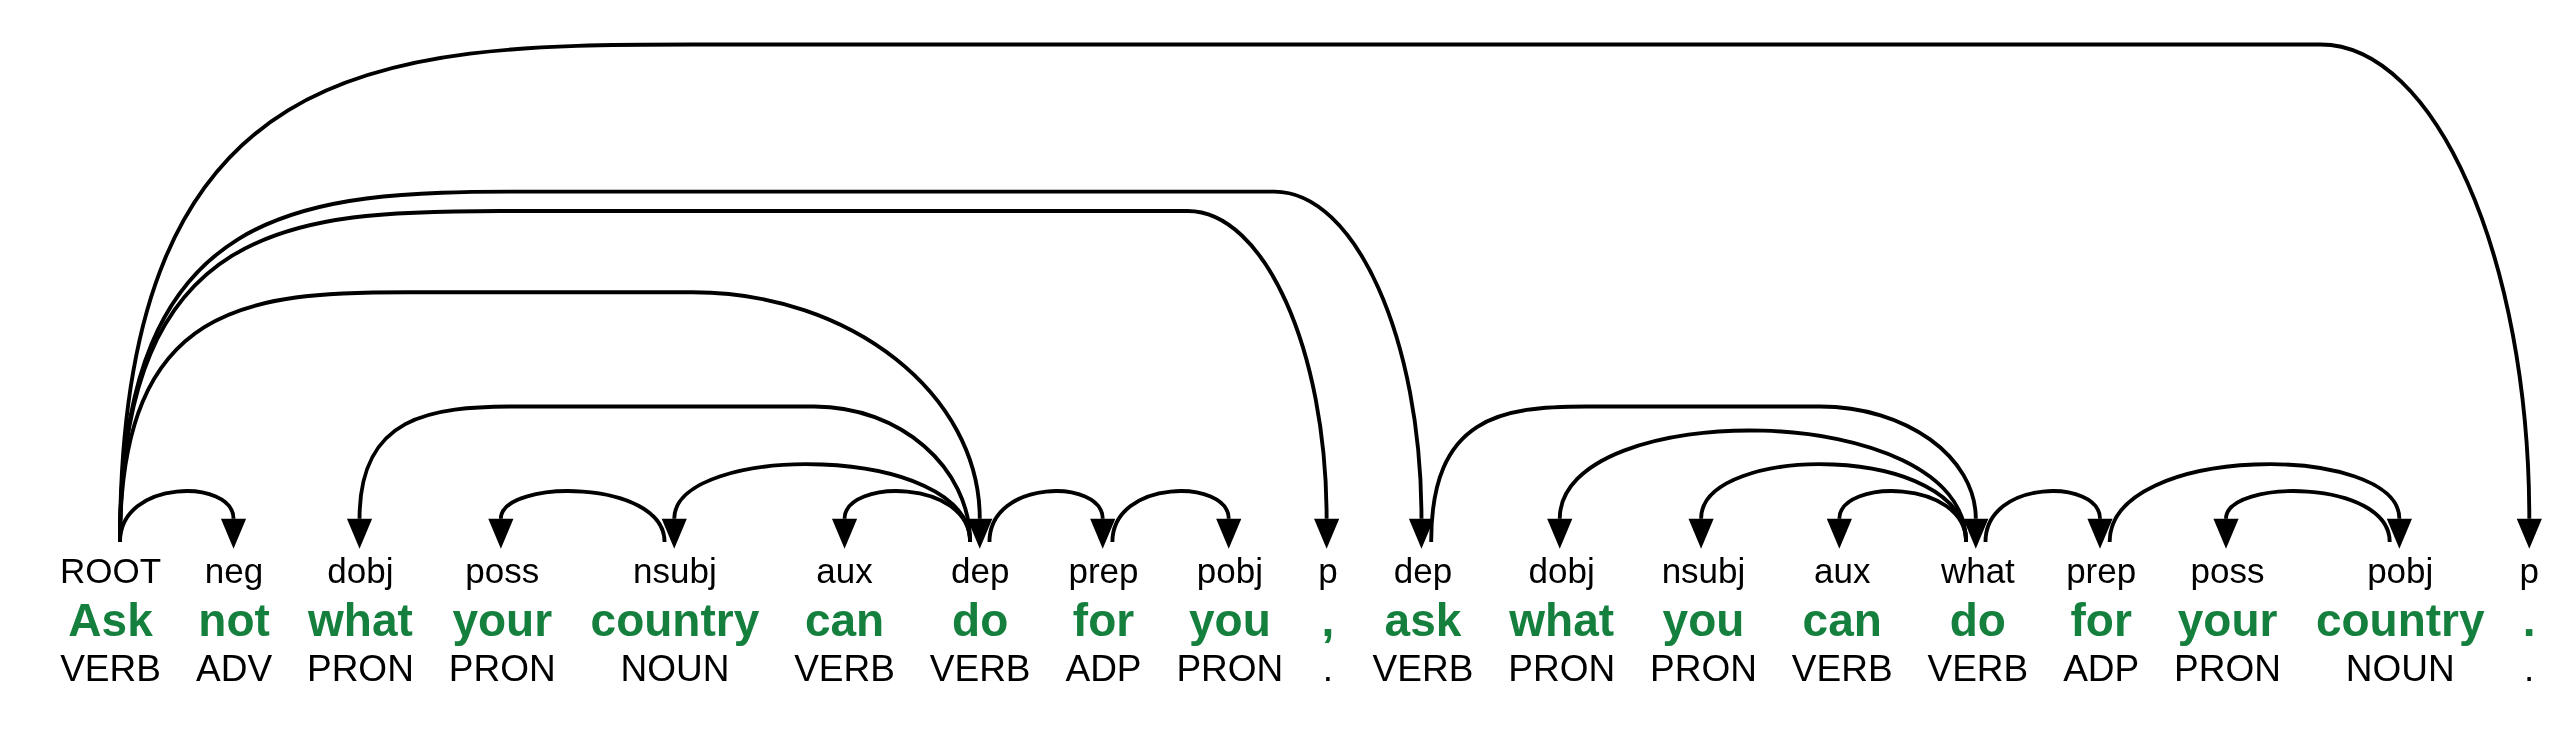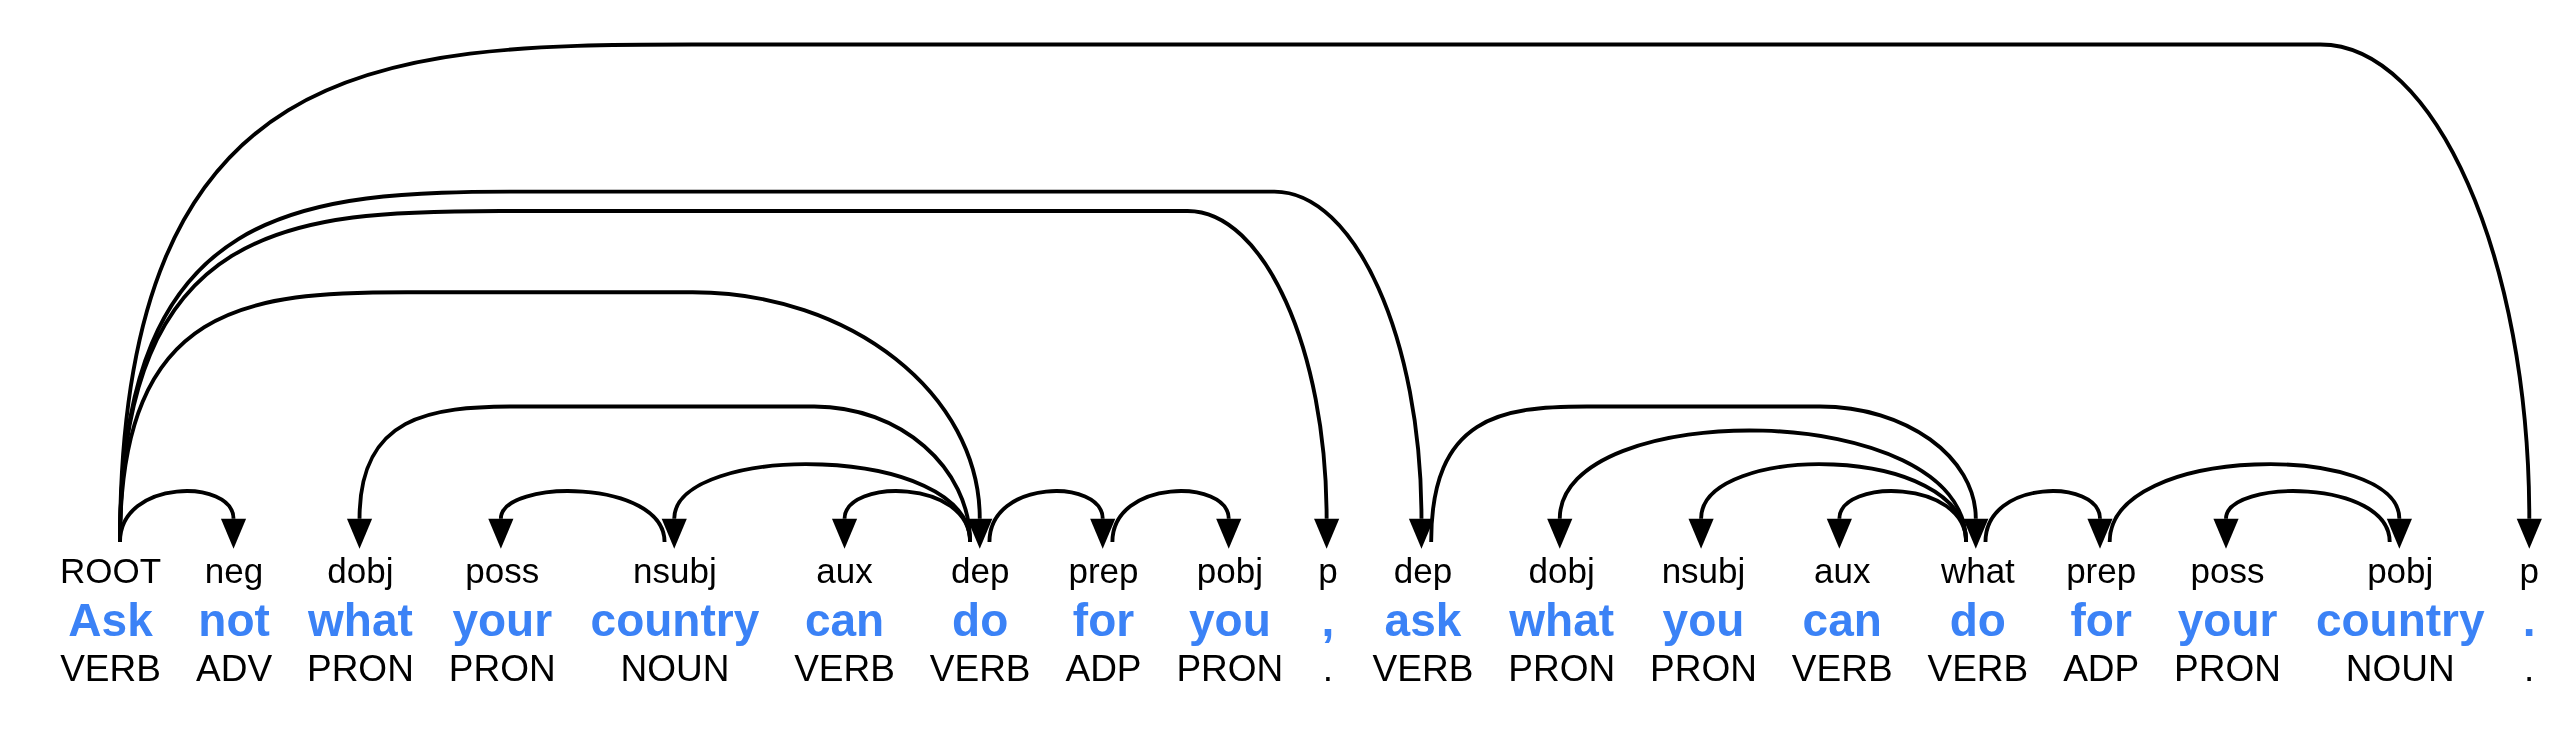--- a/index.html
+++ b/index.html
@@ -43,21 +43,21 @@
     line-height: 41px;
     height: 41px;
     color: #000000;
   }
   .word {
     font-size: 46px;
     font-weight: bold;
     line-height: 54px;
     height: 54px;
     margin-top: 1.9px;
-    color: #3b82f6;
+    color: #15803d;
   }
   .pos {
     font-size: 37px;
     line-height: 43px;
     height: 43px;
     color: #000000;
   }
 </style>
 </head>
 <body>

